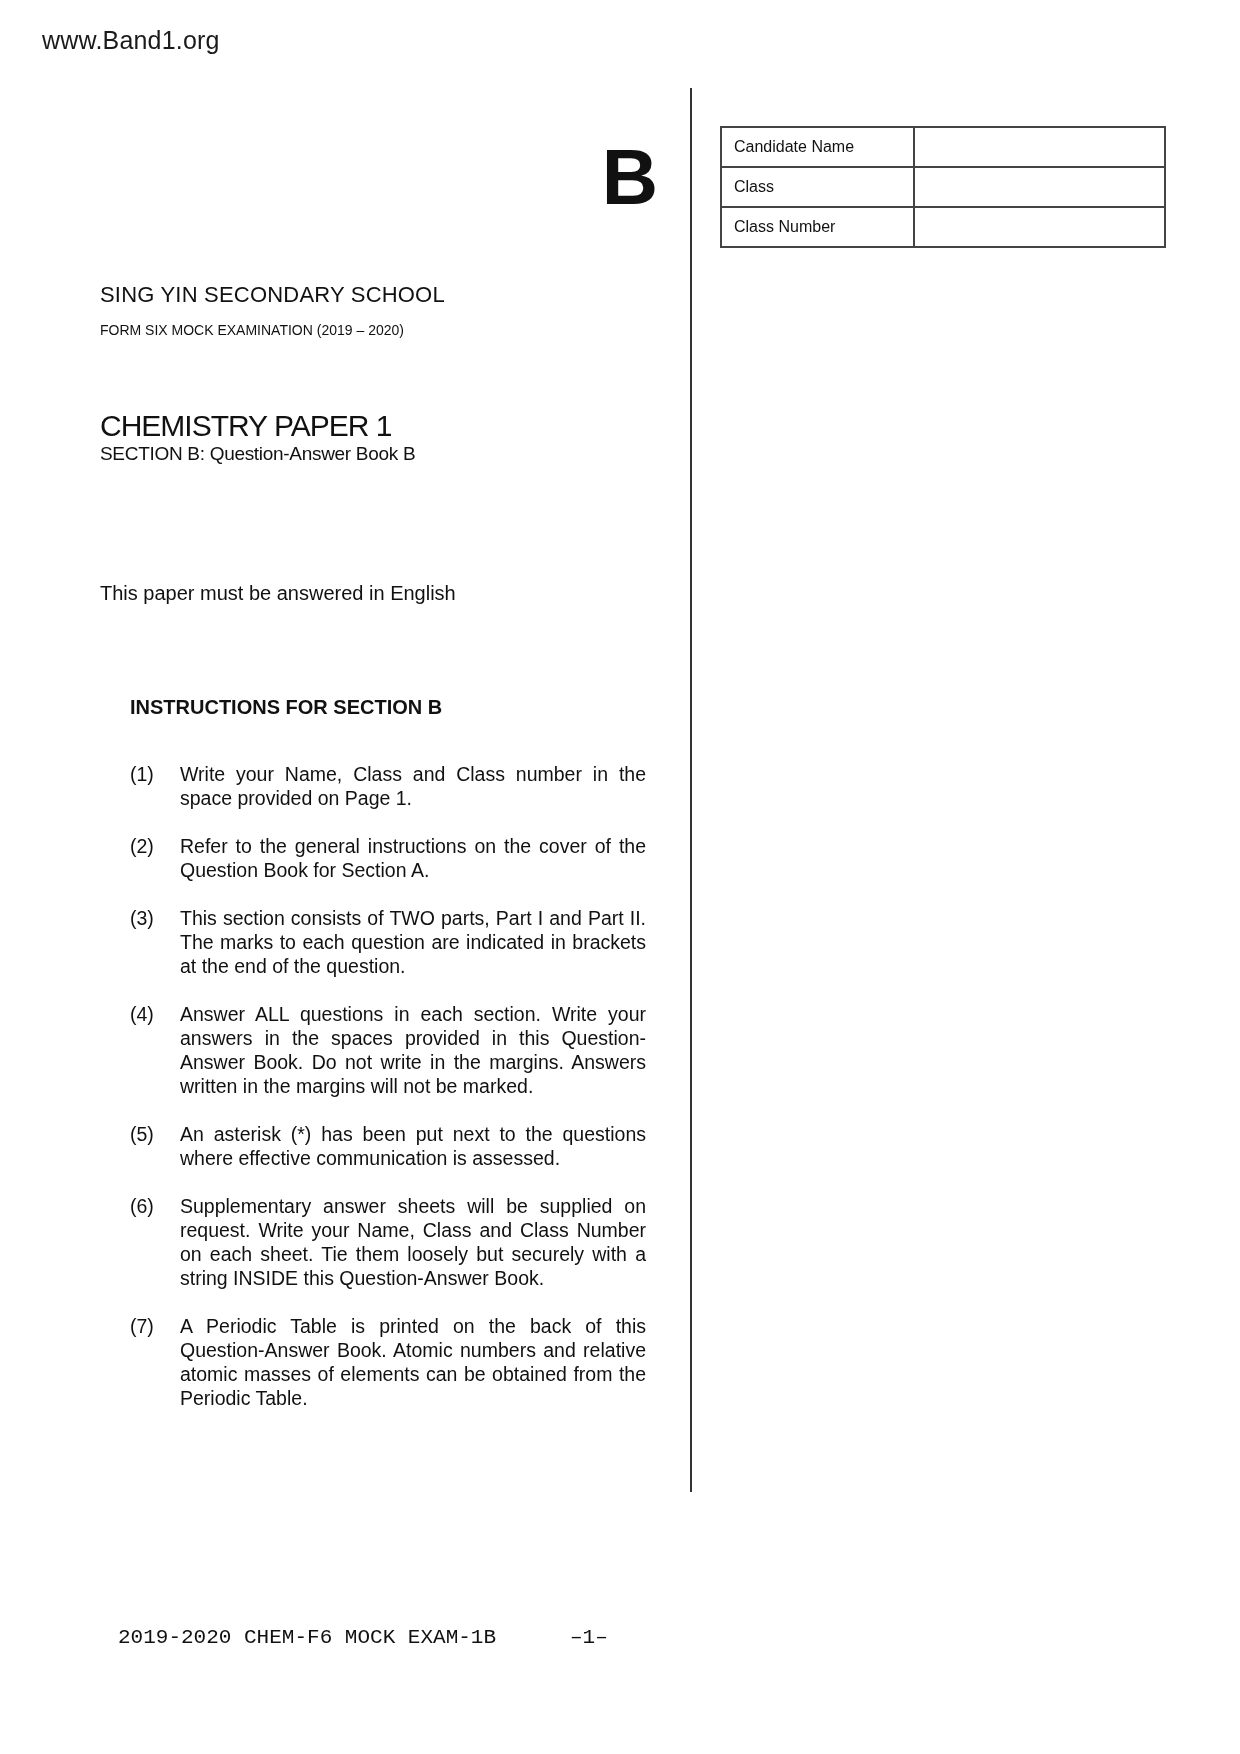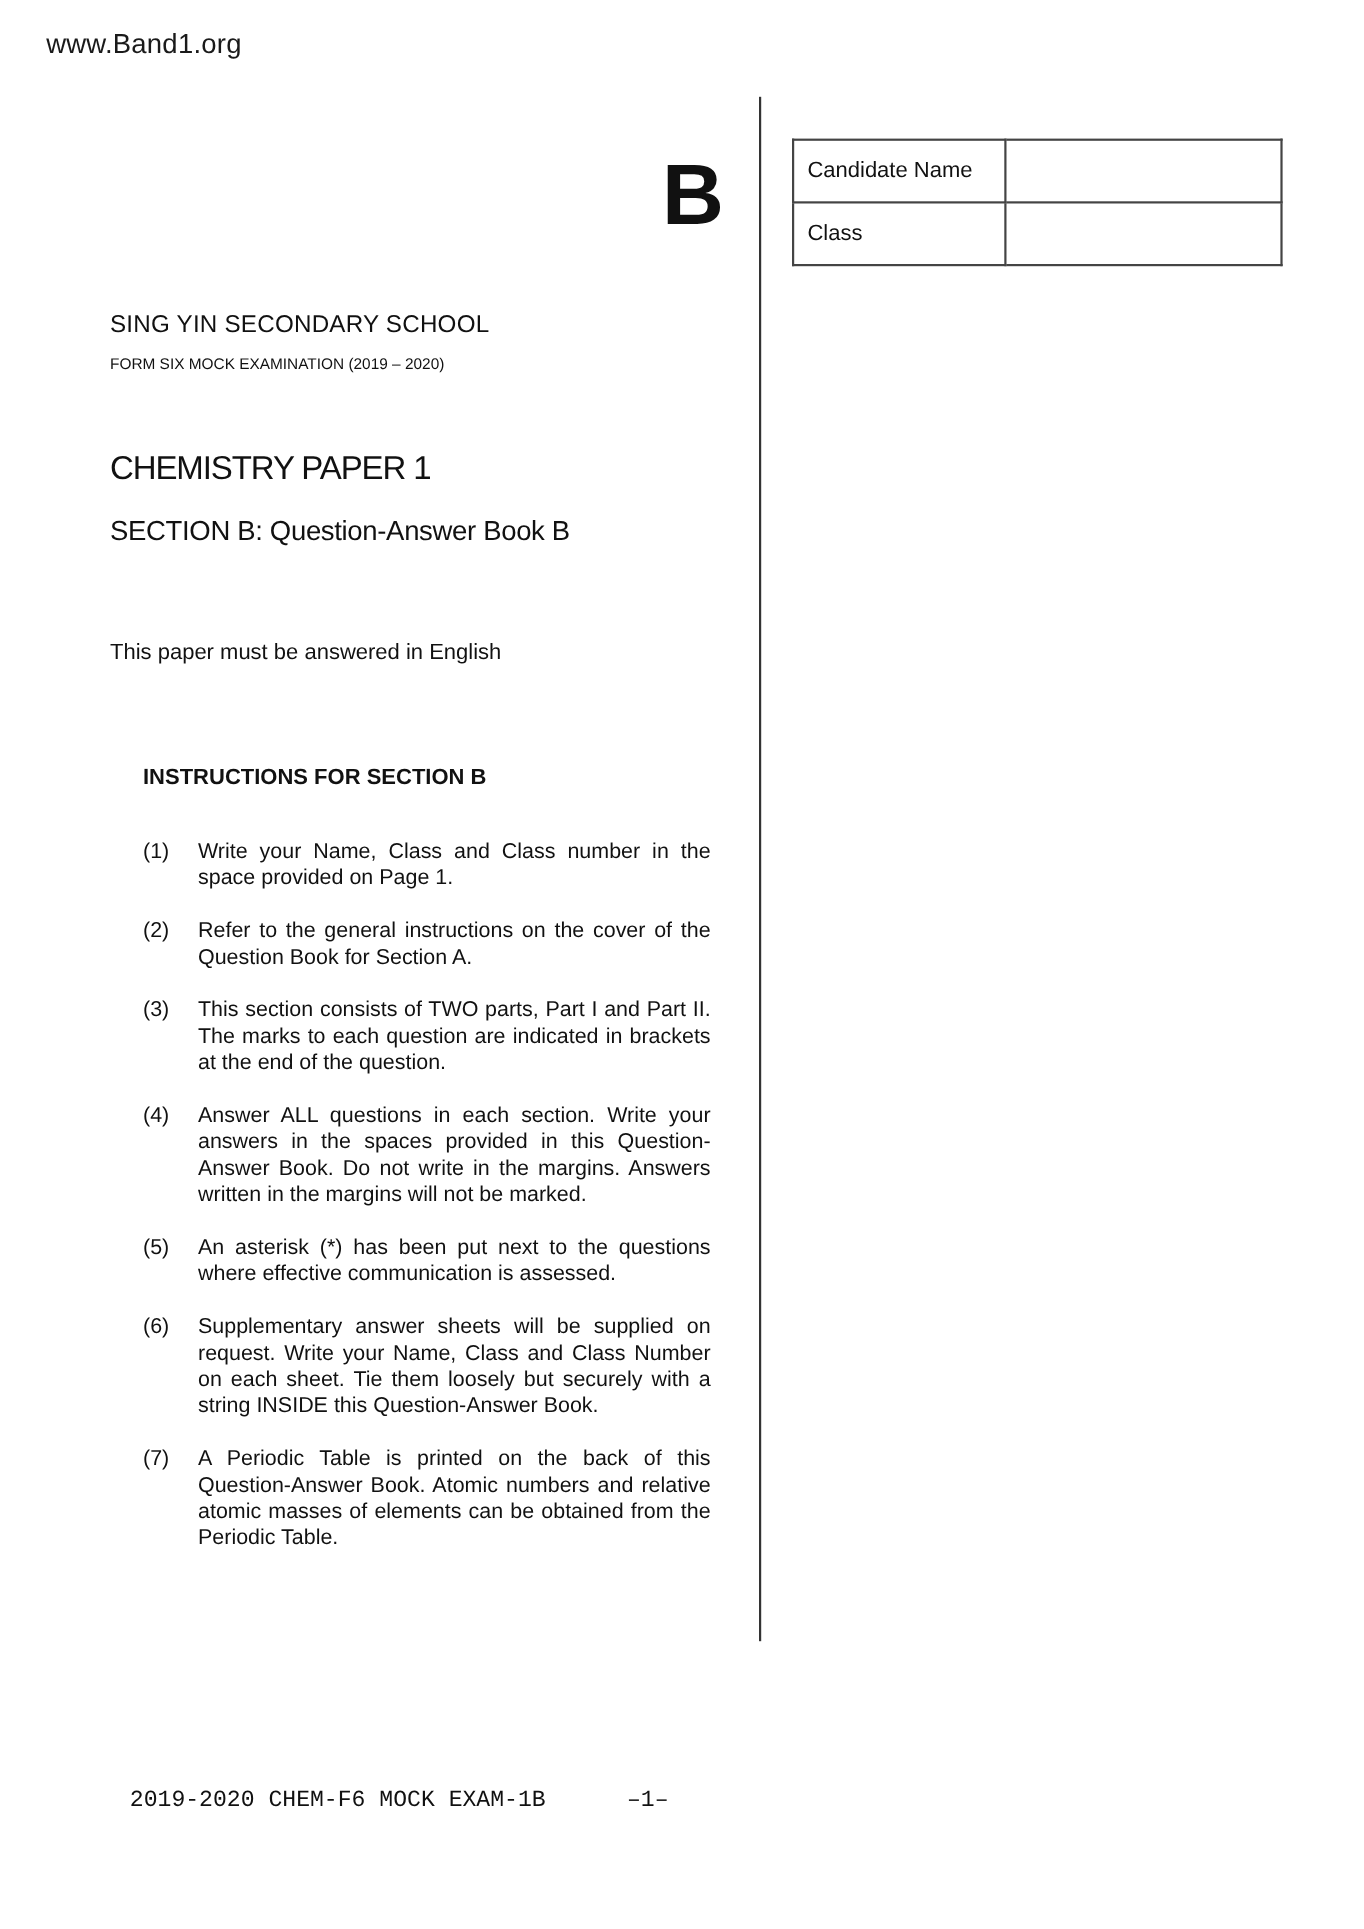--- a/index.html
+++ b/index.html
@@ -5,29 +5,29 @@
   html, body { margin:0; padding:0; background:#ffffff; }
   body { width:1240px; height:1754px; position:relative; overflow:hidden; color:#111; font-family:"Liberation Sans", sans-serif; }
   .abs { position:absolute; }
   .watermark { left:42px; top:26px; font-family:Liberation Sans, sans-serif; font-size:25px; color:#1a1a1a; letter-spacing:0.2px; }
   .vline { left:690px; top:88px; width:2px; height:1404px; background:#333; }
   .big-b { left:600px; top:138px; font-size:78px; font-weight:bold; line-height:1; width:60px; text-align:center; }
   .center-col { left:100px; width:610px; }
   .school { top:282px; font-size:22px; letter-spacing:0.2px; }
   .exam { top:322px; font-size:14px; }
   .paper { top:409px; font-size:30px; letter-spacing:-1px; }
-  .section { top:469px; font-size:25px; letter-spacing:-0.3px; }
+  .section { top:443px; font-size:19px; letter-spacing:-0.3px; }
   .lang { top:582px; font-size:20px; }
   .instr-head { left:130px; top:696px; font-size:20px; font-weight:bold; }
   .instr-list { left:130px; top:762px; width:516px; margin:0; padding:0; list-style:none; }
   .instr-item { display:flex; font-size:19.5px; line-height:24px; margin-bottom:24px; }
   .instr-num { width:50px; flex:none; }
   .instr-text { flex:1; text-align:justify; }
   .cand-table { left:720px; top:126px; border-collapse:collapse; }
-  .cand-table td { border:2px solid #444; height:57px; padding:0 12px; font-size:20px; box-sizing:border-box; }
+  .cand-table td { border:2px solid #444; height:40px; padding:0 12px; font-size:16px; box-sizing:border-box; }
   .cand-table td.lbl { width:193px; }
   .cand-table td.val { width:251px; }
   .footer { top:1626px; font-family:Liberation Mono, monospace; font-size:21px; }
   .footer-code { left:118px; }
   .footer-page { left:570px; }
 </style>
 </head>
 <body>
 
 <div class="abs watermark">www.Band1.org</div>
@@ -43,20 +43,24 @@
 <div class="abs center-col lang">This paper must be answered in English</div>
 
 <table class="abs cand-table">
   <tbody>
       <tr>
     <td class="lbl">Candidate Name</td>
     <td class="val"></td>
   </tr>
   <tr>
     <td class="lbl">Class</td>
+    <td class="val"></td>
+  </tr>
+  <tr>
+    <td class="lbl">Class Number</td>
     <td class="val"></td>
   </tr>
 </tbody>
   </table>
 
 <div class="abs instr-head">INSTRUCTIONS FOR SECTION B</div>
 
 <ul class="abs instr-list">
   <li class="instr-item">
     <span class="instr-num">(1)</span>

